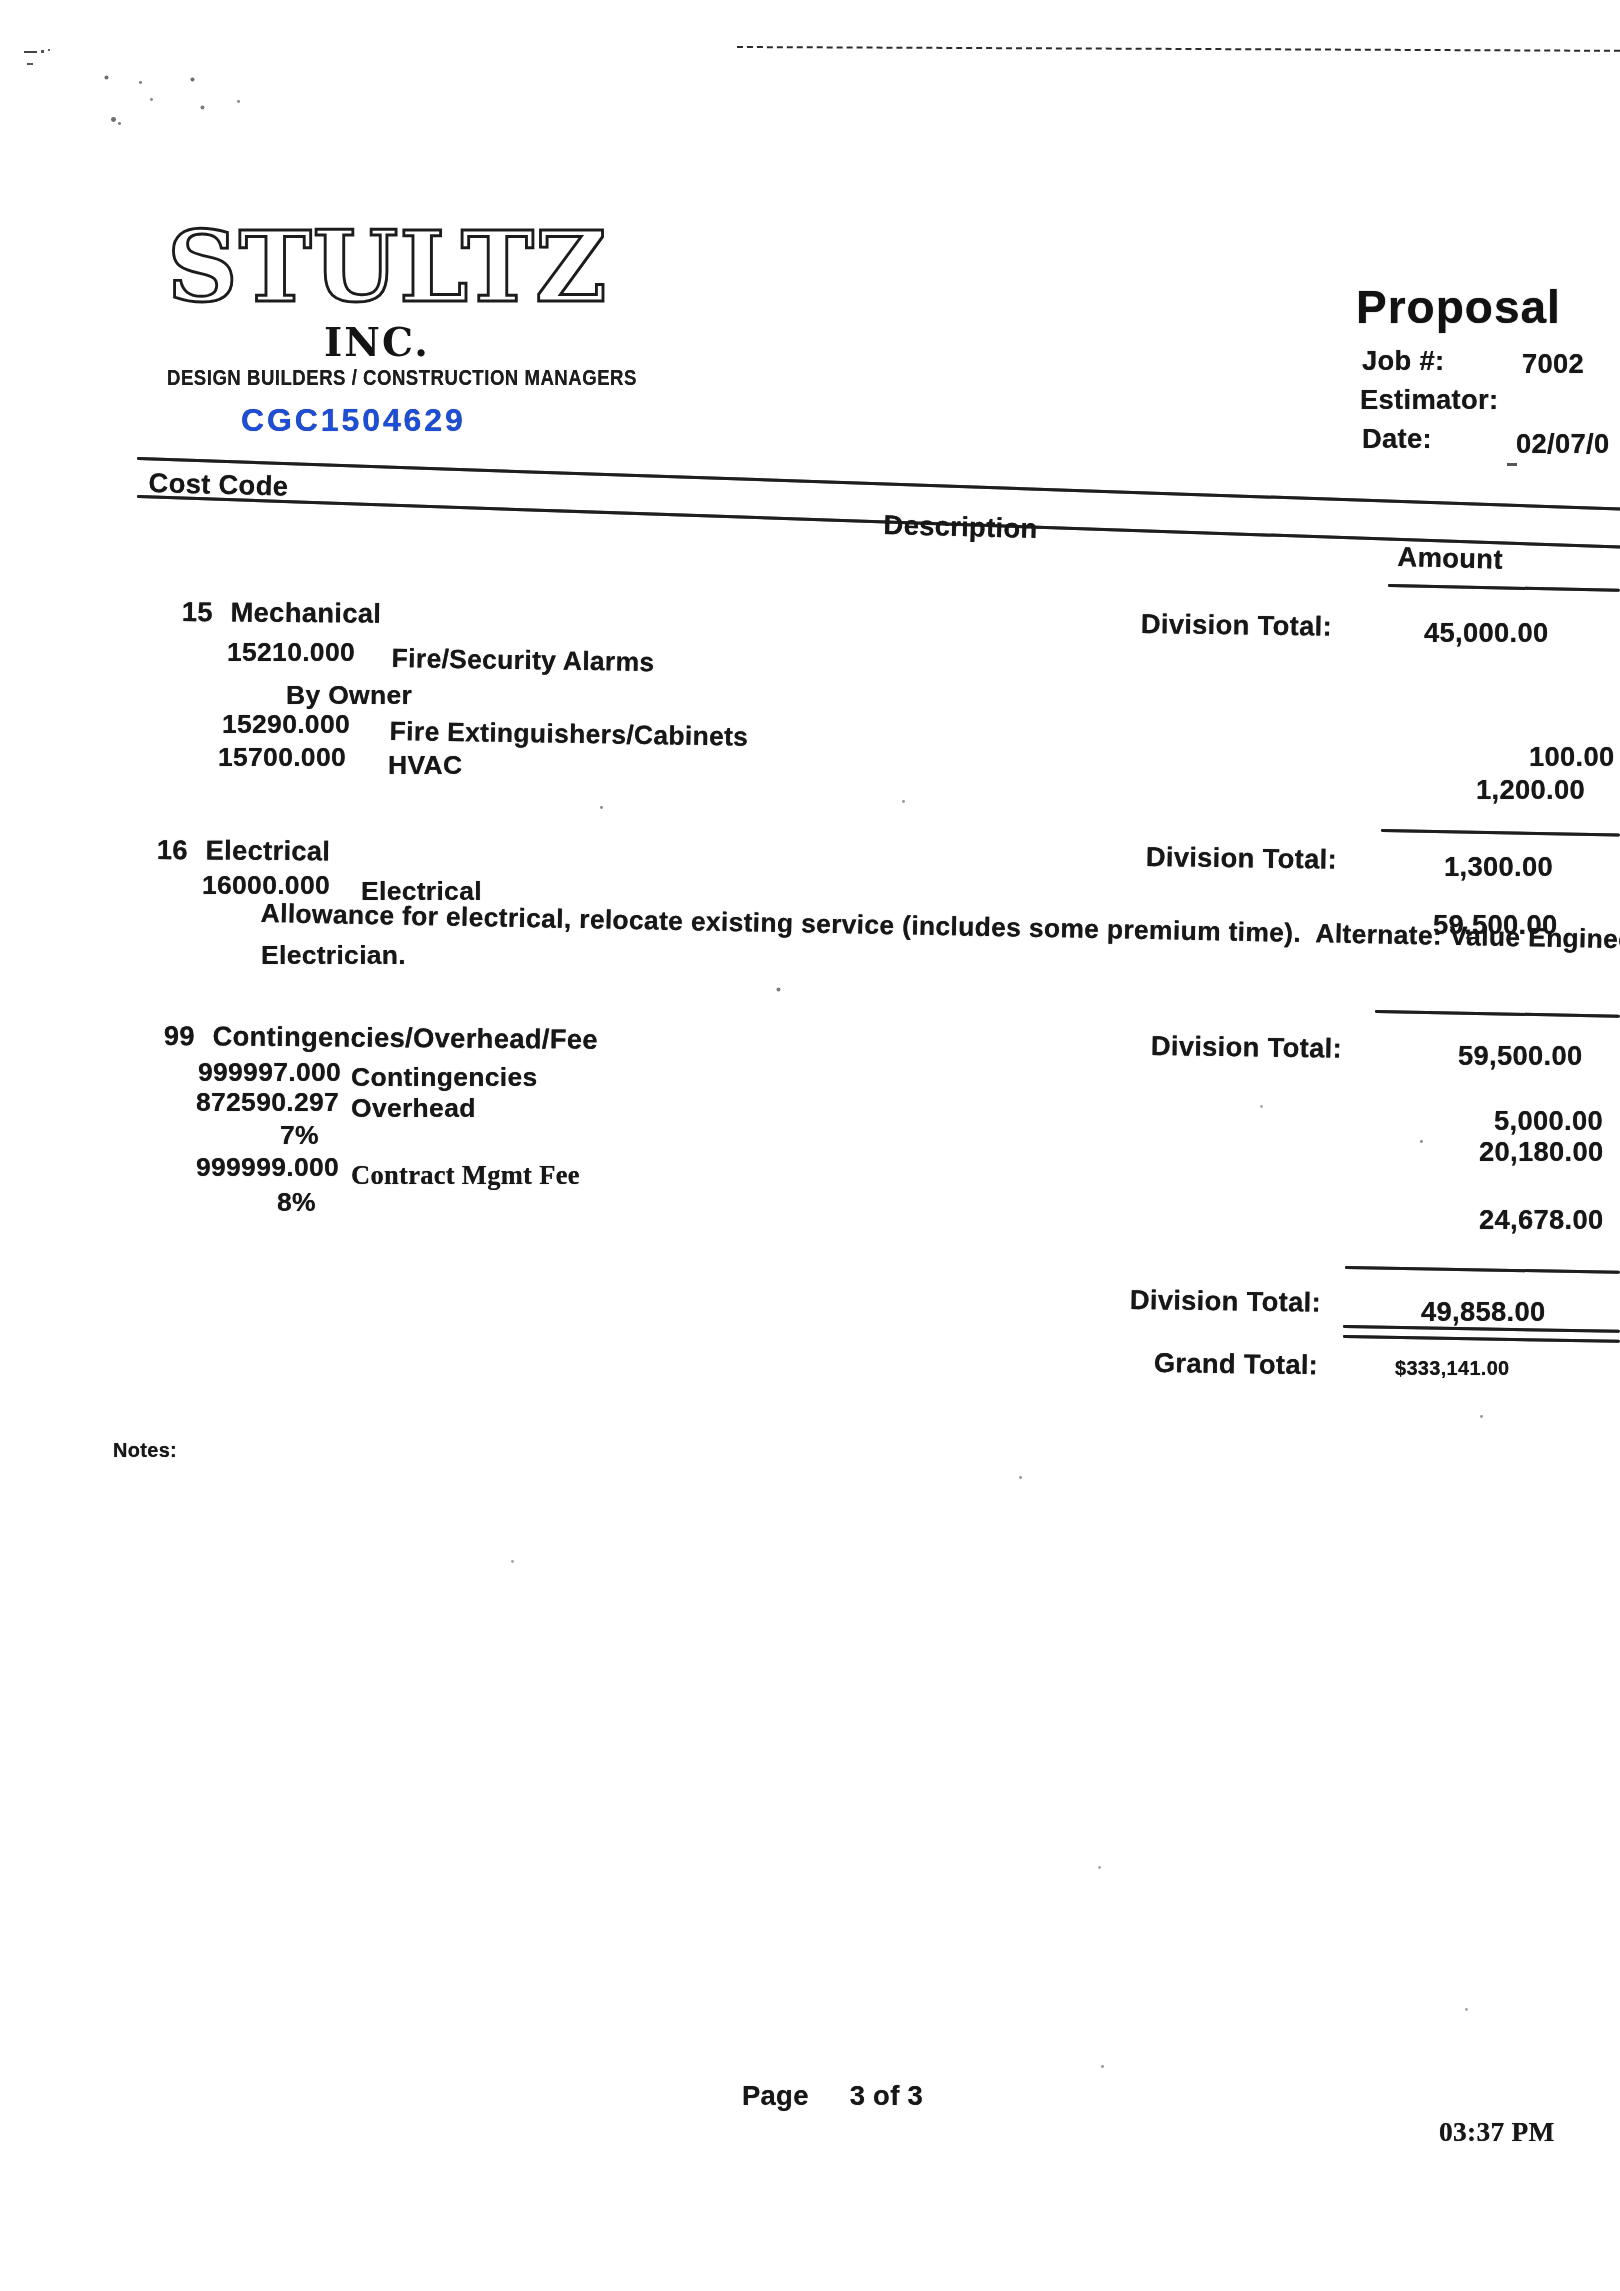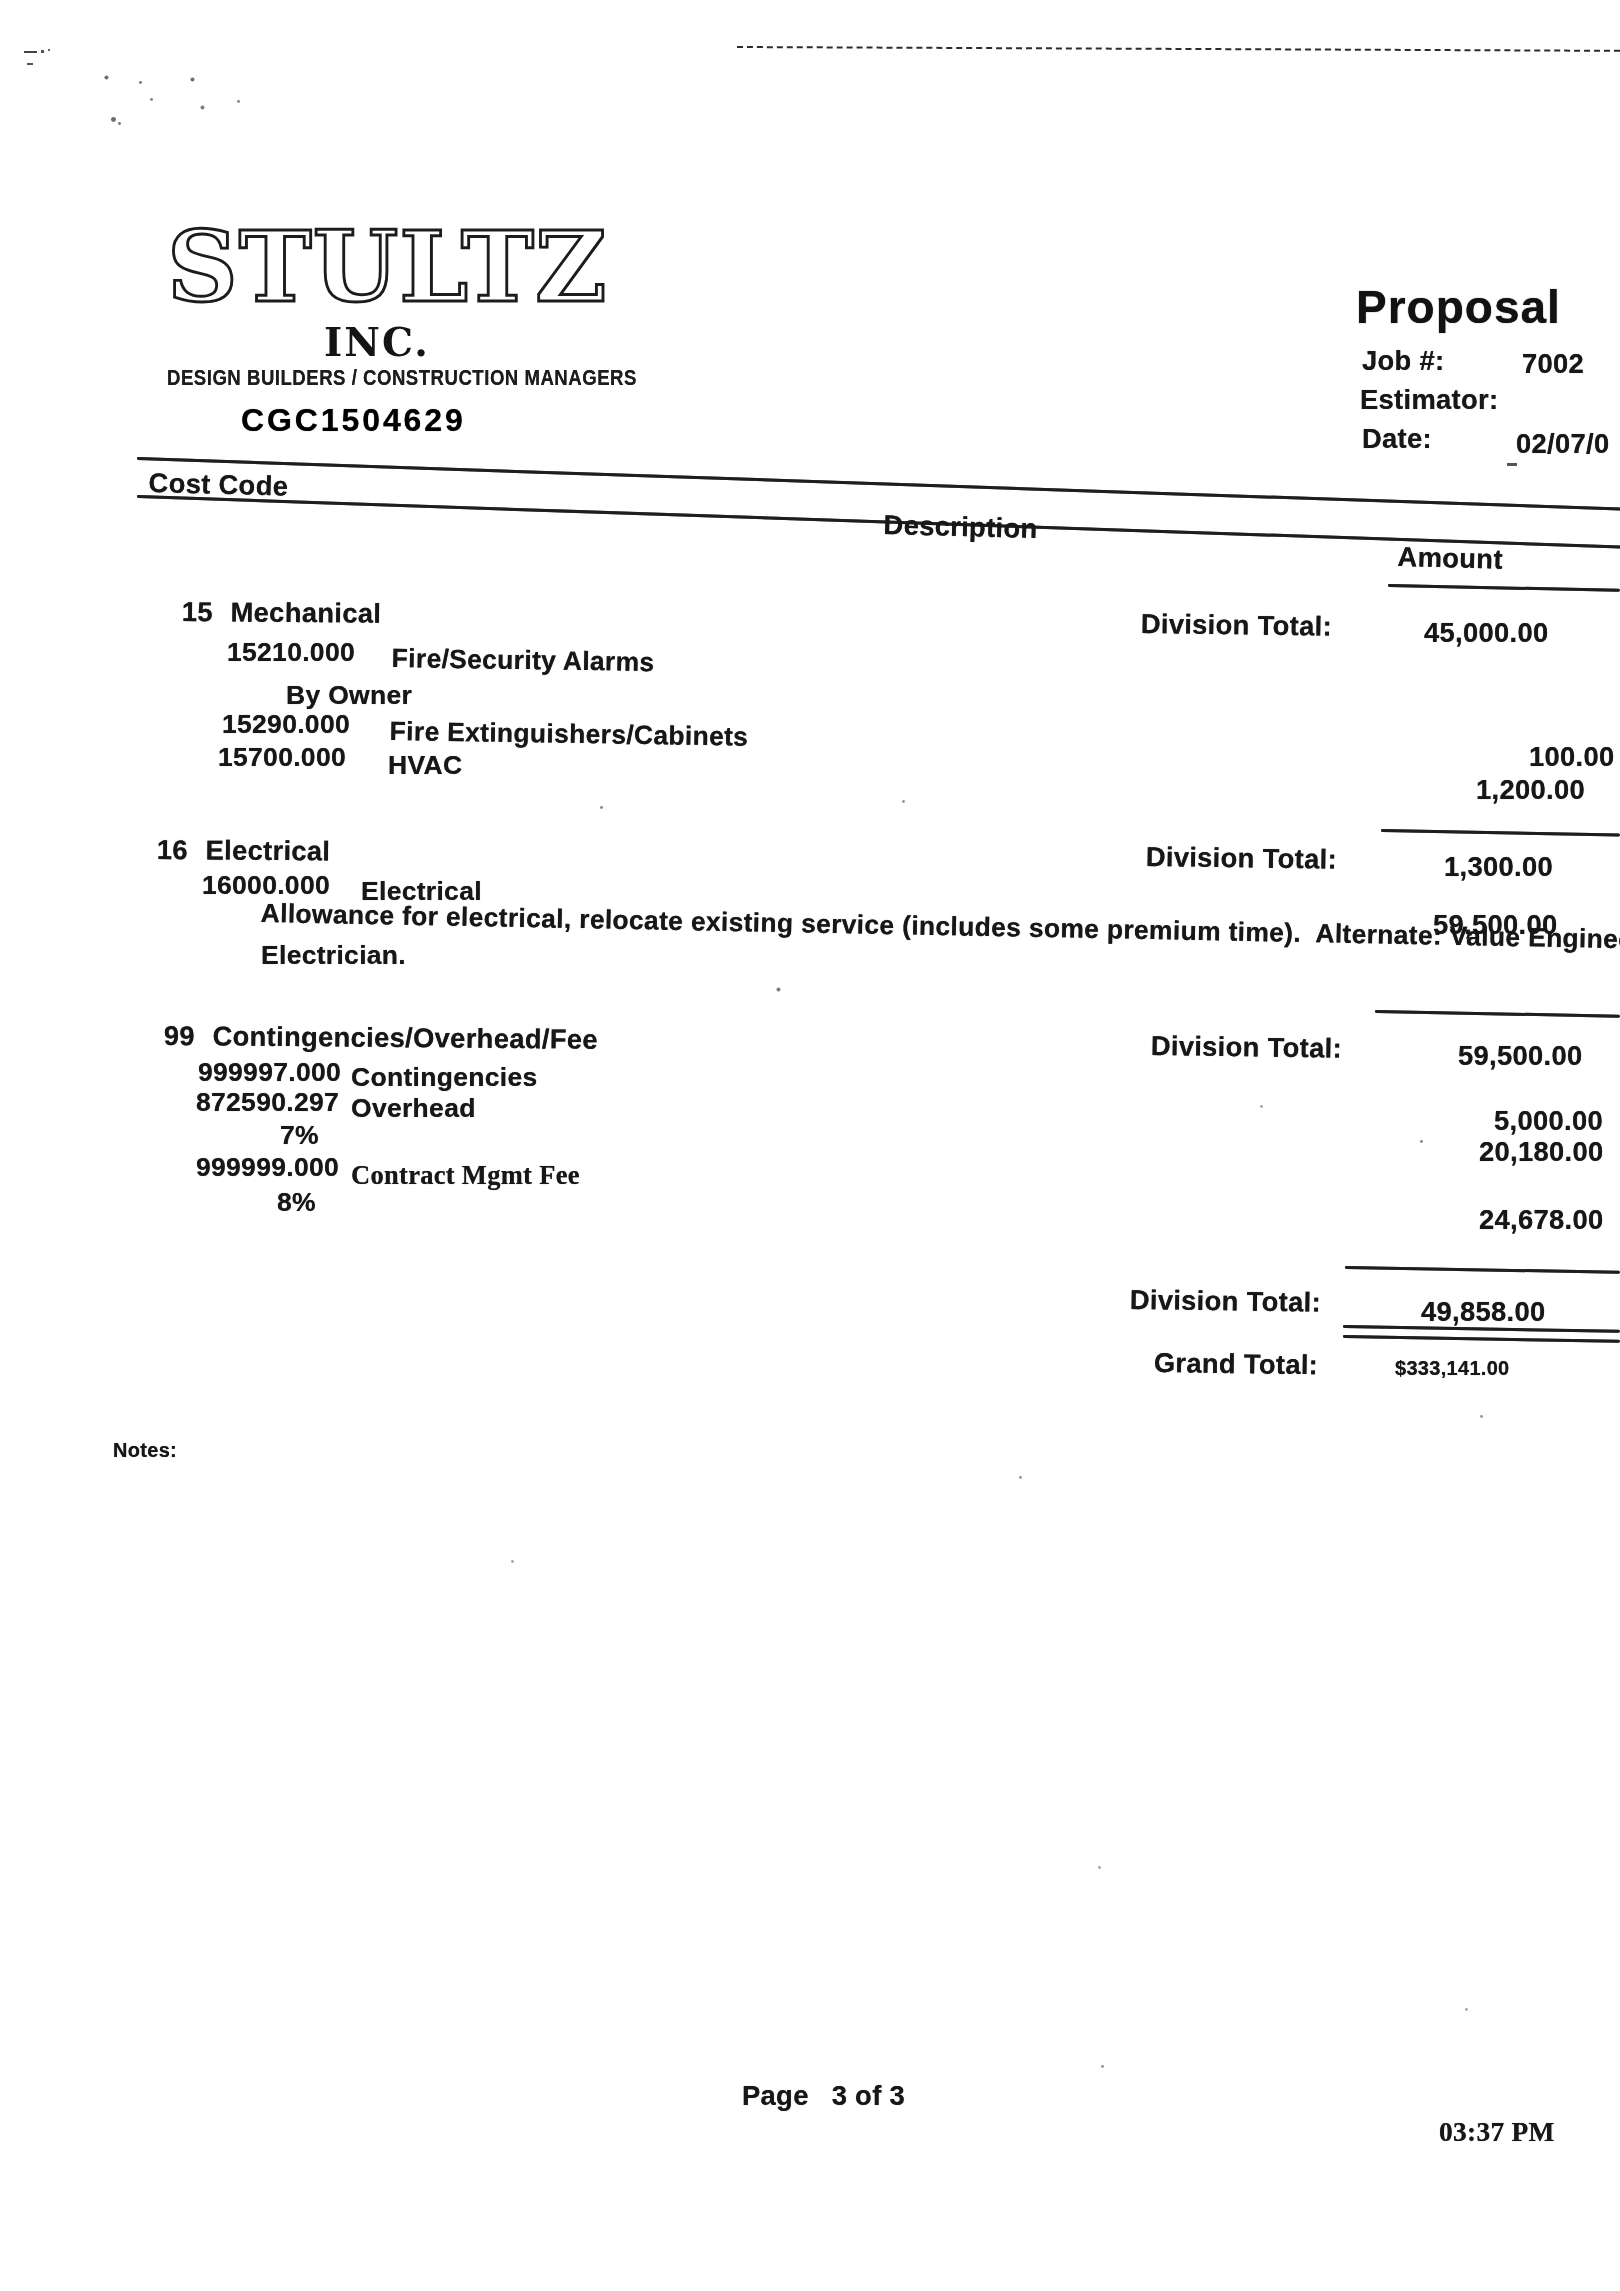--- a/index.html
+++ b/index.html
@@ -72,21 +72,21 @@
     color: #1d1d1d;
     transform: scaleY(1.2);
     transform-origin: 0 0;
     text-shadow: 0 0 0.6px rgba(0,0,0,0.8);
     white-space: nowrap;
   }
   .license {
     font-weight: 700;
     font-size: 32px;
     letter-spacing: 2.9px;
-    color: #000000;
+    color: #1d4ed8;
     text-shadow: 0 0 0.8px rgba(0,0,0,0.8);
     white-space: nowrap;
   }
   .proposal-title {
     font-weight: 700;
     font-size: 46px;
     letter-spacing: 1px;
     color: #121212;
     text-shadow: 0 0 1px rgba(0,0,0,0.85);
     white-space: nowrap;
@@ -208,20 +208,20 @@
   <div class="rule" style="left:1345px; top:1266px; width:275px; transform:rotate(1.0deg);"></div>
   <div class="t b s28 rot08 abs" style="left:1130px; top:1284px;">Division Total:</div>
   <div class="t b s28 abs" style="left:1421px; top:1296px;">49,858.00</div>
   <div class="rule" style="left:1343px; top:1325px; width:277px; transform:rotate(1.0deg);"></div>
   <div class="rule" style="left:1343px; top:1335px; width:277px; transform:rotate(1.0deg);"></div>
   <div class="t b s28 rot08 abs" style="left:1154px; top:1347px;">Grand Total:</div>
   <div class="t b s29 abs" style="left:1395px; top:1357px;">$333,141.00</div>
 
   <div class="t b s29 abs" style="left:113px; top:1400px;margin-top:39px;">Notes:</div>
 
-  <div class="t m s28 row2 abs" style="left:742px; top:2080px; gap:23px;">
+  <div class="t m s28 row2 abs" style="left:742px; top:2080px; gap:41px;">
     <span>Page</span>
     <span>3 of 3</span>
   </div>
   <div class="t m s28 abs" style="left:1439px; top:2117px;font-family:Liberation Serif, serif;">03:37 PM</div>
 
 </div>
 
 
 </body></html>

